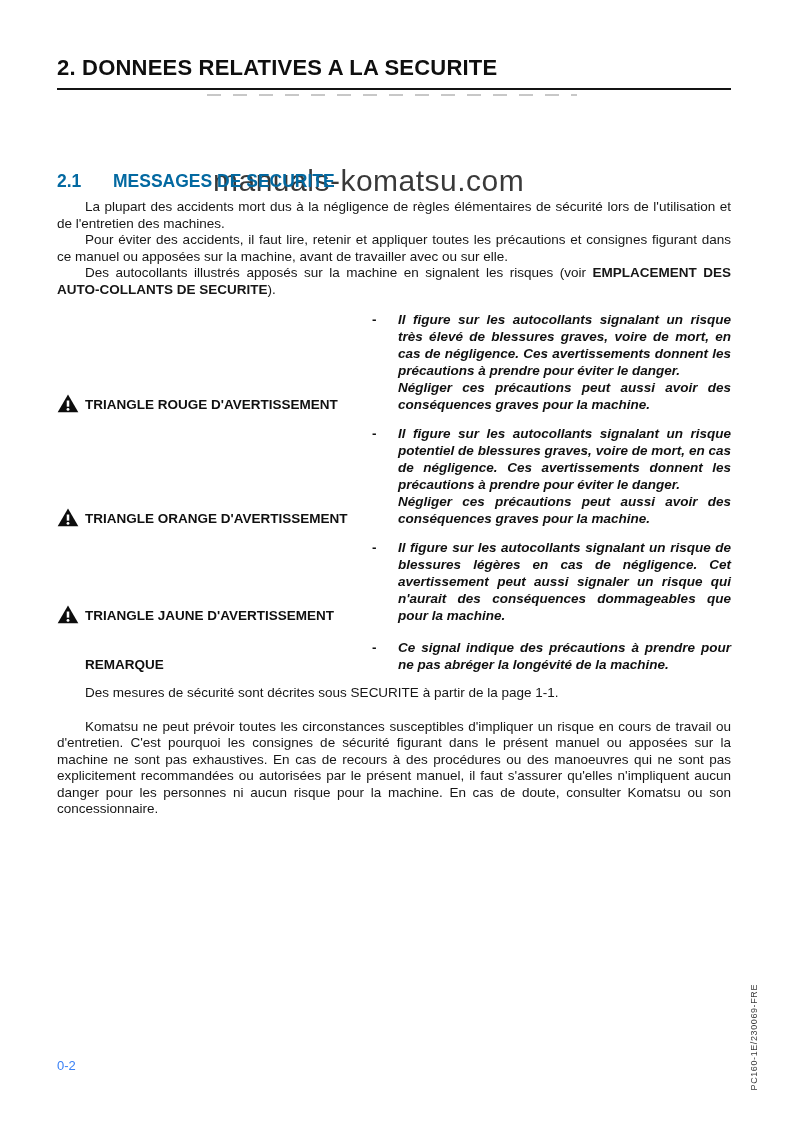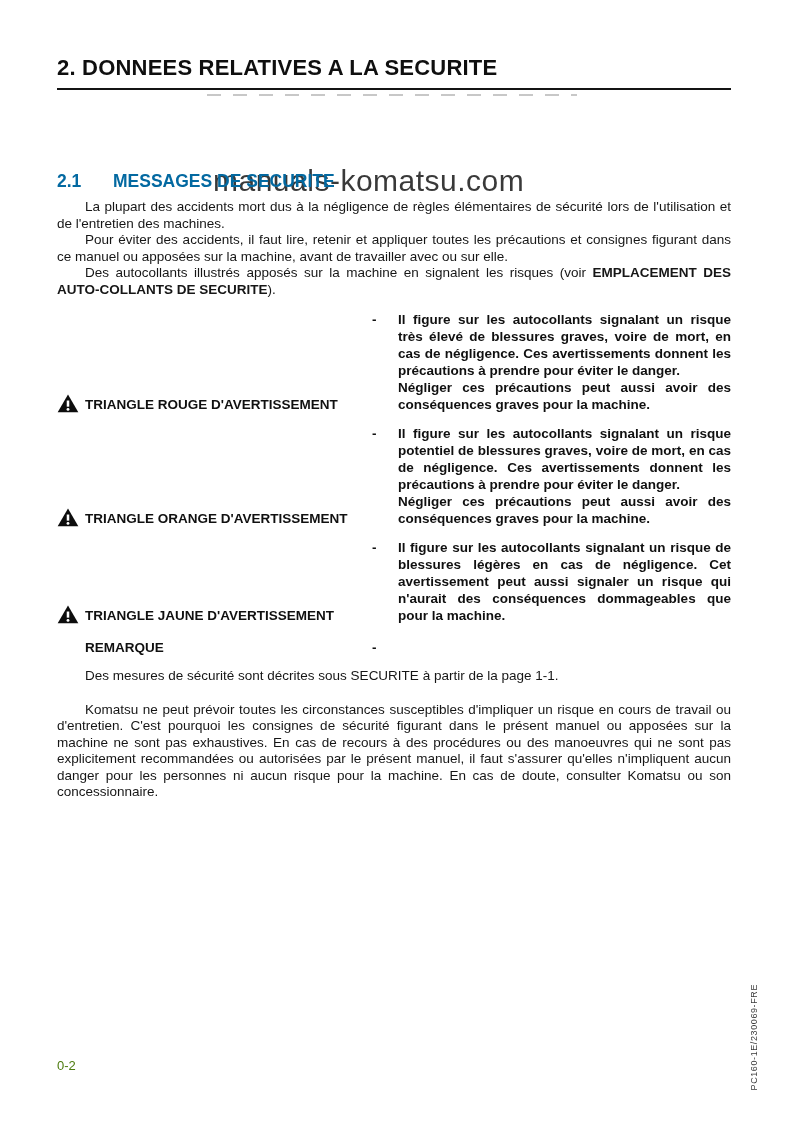--- a/index.html
+++ b/index.html
@@ -42,30 +42,30 @@
 
   .warn-list{margin-top:13px;}
   .warn-row{
     display:flex;margin-bottom:12px;
     font-size:13.5px;font-weight:bold;line-height:17px;color:#101010;
   }
   .warn-label{width:315px;display:flex;align-items:flex-end;box-sizing:border-box;}
   .warn-label.indented{padding-left:28px;}
   .warn-icon{flex:0 0 auto;margin:-1px 6px 0 0;line-height:0;}
   .warn-dash{width:26px;flex:0 0 auto;}
-  .warn-text{flex:1;}
+  .warn-text{flex:1;font-style:italic;}
   .warn-text p{margin:0;text-align:justify;}
   .remarque-row{margin-top:15px;}
 
   .note-p{margin-top:8px;}
   .closing-p{margin-top:17px;}
 
   .page-number{
     position:absolute;left:57px;top:1058px;
-    font-size:13px;color:#4d7c0f;
+    font-size:13px;color:#3b82f6;
   }
   .side-code{
     position:absolute;right:34px;top:984px;
     writing-mode:vertical-rl;transform:rotate(180deg);
     font-size:9px;letter-spacing:0.6px;color:#3a3a3a;
     white-space:nowrap;
   }
   .watermark{
     position:absolute;left:213px;top:164px;
     font-size:30px;letter-spacing:0.5px;
@@ -148,20 +148,23 @@
         <div class="warn-text">
           <p>Il figure sur les autocollants signalant un risque de blessures légères en cas de négligence. Cet avertissement peut aussi signaler un risque qui n'aurait des conséquences dommageables que pour la machine.</p>
         </div>
       </div>
 
       <div class="warn-row remarque-row">
         <div class="warn-label indented">
           <span>REMARQUE</span>
         </div>
         <div class="warn-dash">-</div>
+        <div class="warn-text">
+          <p>Ce signal indique des précautions à prendre pour ne pas abréger la longévité de la machine.</p>
+        </div>
       </div>
 
     </div>
 
     <p class="body-p note-p">Des mesures de sécurité sont décrites sous SECURITE à partir de la page 1-1.</p>
     <p class="body-p closing-p">Komatsu ne peut prévoir toutes les circonstances susceptibles d'impliquer un risque en cours de travail ou d'entretien. C'est pourquoi les consignes de sécurité figurant dans le présent manuel ou apposées sur la machine ne sont pas exhaustives. En cas de recours à des procédures ou des manoeuvres qui ne sont pas explicitement recommandées ou autorisées par le présent manuel, il faut s'assurer qu'elles n'impliquent aucun danger pour les personnes ni aucun risque pour la machine. En cas de doute, consulter Komatsu ou son concessionnaire.</p>
 
   </div>
 
   <div class="page-number">0-2</div>

